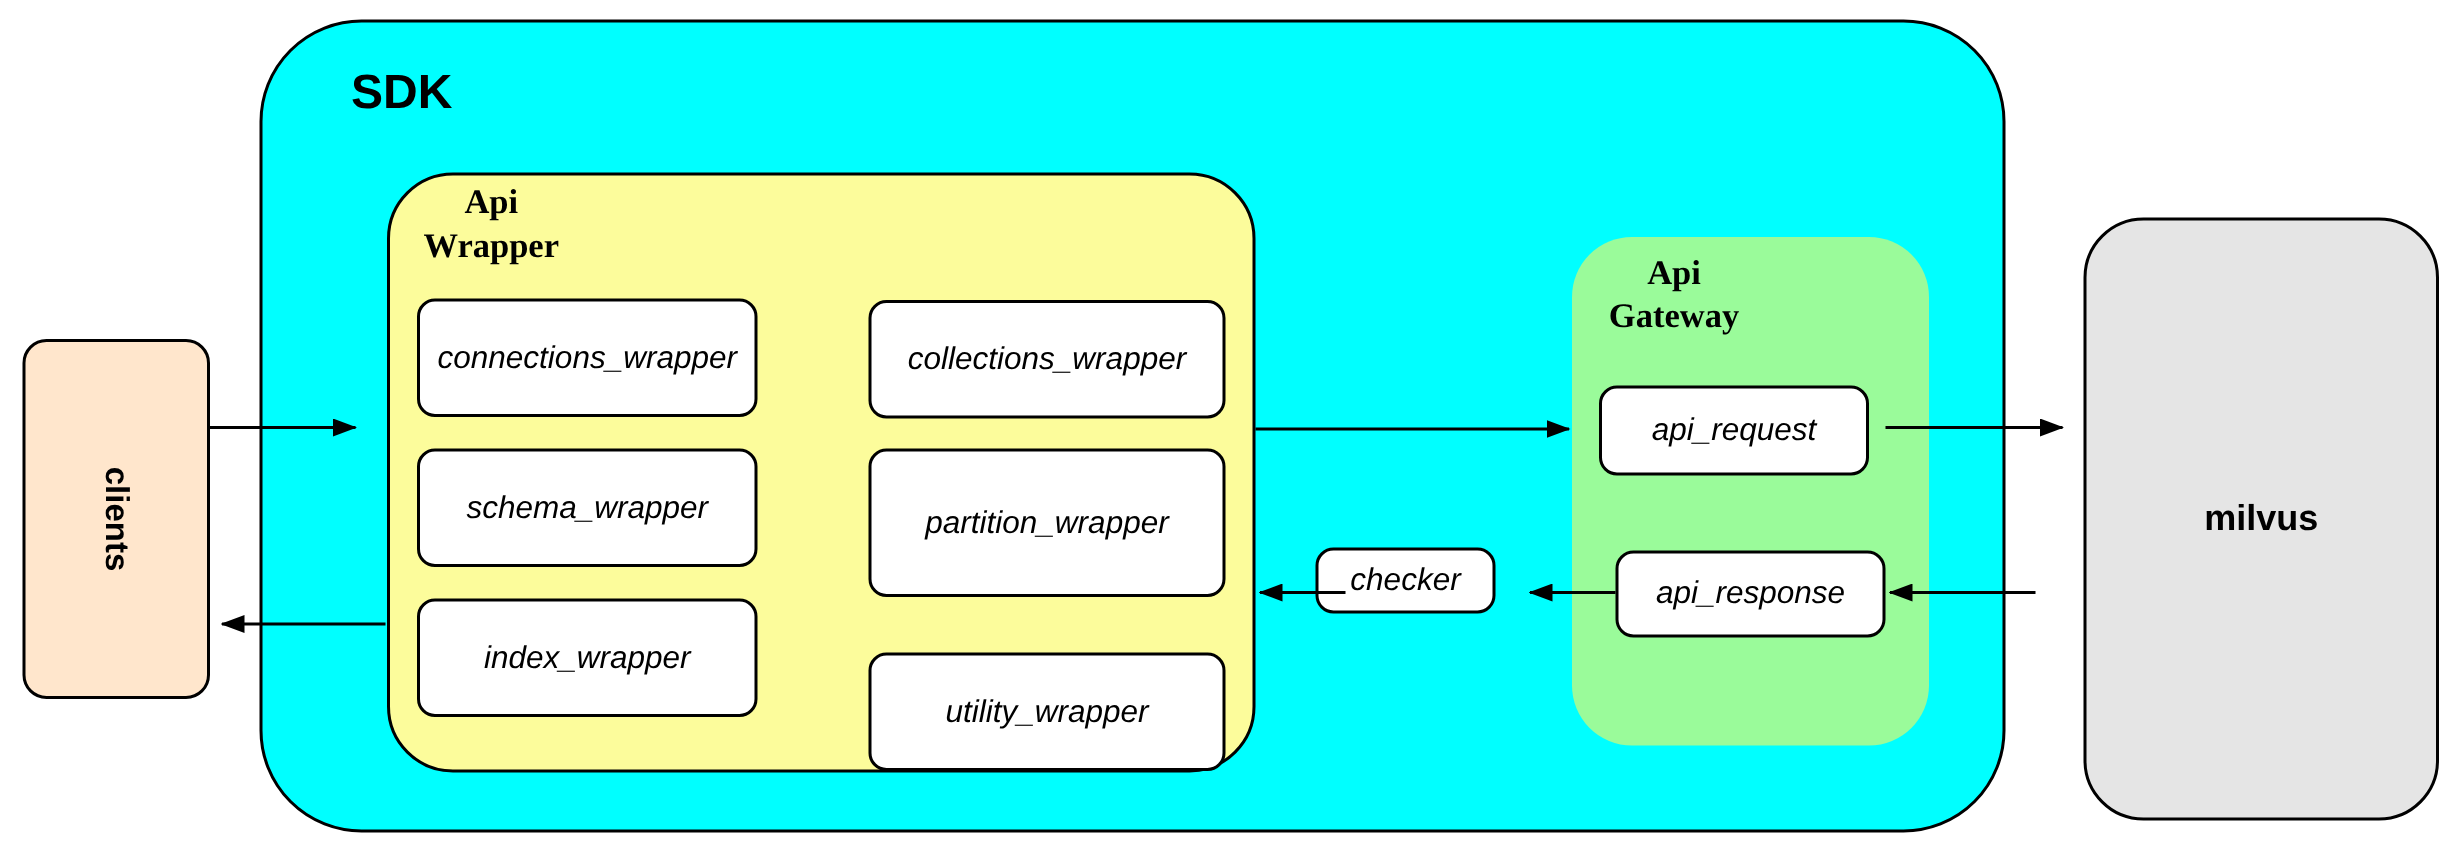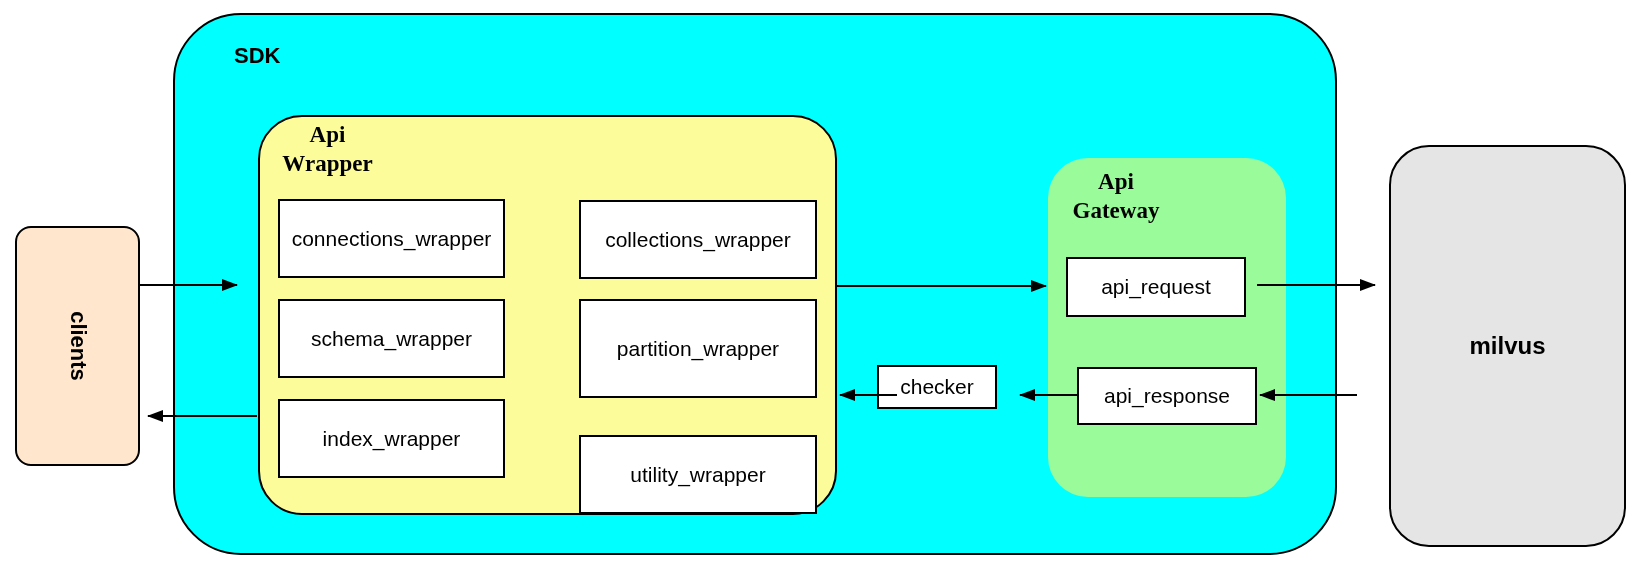--- a/index.html
+++ b/index.html
@@ -23,40 +23,40 @@
     transform:rotate(90deg);
     font-weight:bold;font-size:22px;white-space:nowrap;
   }
   
   #sdk{
     left:173px;top:13px;width:1164px;height:542px;
     background:#00FFFF;border-radius:68px;
   }
   #sdk-label{
     position:absolute;left:59px;top:28px;
-    font-weight:bold;font-size:22px;
+    font-weight:bold;font-size:32px;
   }
   
   #api-wrapper{
     left:258px;top:115px;width:579px;height:400px;
     background:#FCFC9B;border-radius:44px;
   }
   .container-title{
     position:absolute;
     font-weight:bold;font-size:23px;line-height:29px;
     text-align:center;white-space:nowrap;font-family:Liberation Serif, serif;
   }
   #api-wrapper-title{left:10px;top:3px;width:115px;}
   #api-gateway-title{left:13px;top:9px;width:110px;}
   
   .node{
     position:absolute;box-sizing:border-box;
-    background:#FFFFFF;border:2px solid #000;border-radius:0;
+    background:#FFFFFF;border:2px solid #000;border-radius:12px;
     display:flex;align-items:center;justify-content:center;
-    font-size:21px;white-space:nowrap;
+    font-size:21px;white-space:nowrap;font-style:italic;
   }
   
   #node-connections{left:18px;top:82px;width:227px;height:79px;}
   #node-collections{left:319px;top:83px;width:238px;height:79px;}
   #node-schema{left:18px;top:182px;width:227px;height:79px;}
   #node-partition{left:319px;top:182px;width:238px;height:99px;}
   #node-index{left:18px;top:282px;width:227px;height:79px;}
   #node-utility{left:319px;top:282px;width:238px;height:79px;margin-top:36px;}
   
   #checker{left:877px;top:365px;width:120px;height:44px;}

